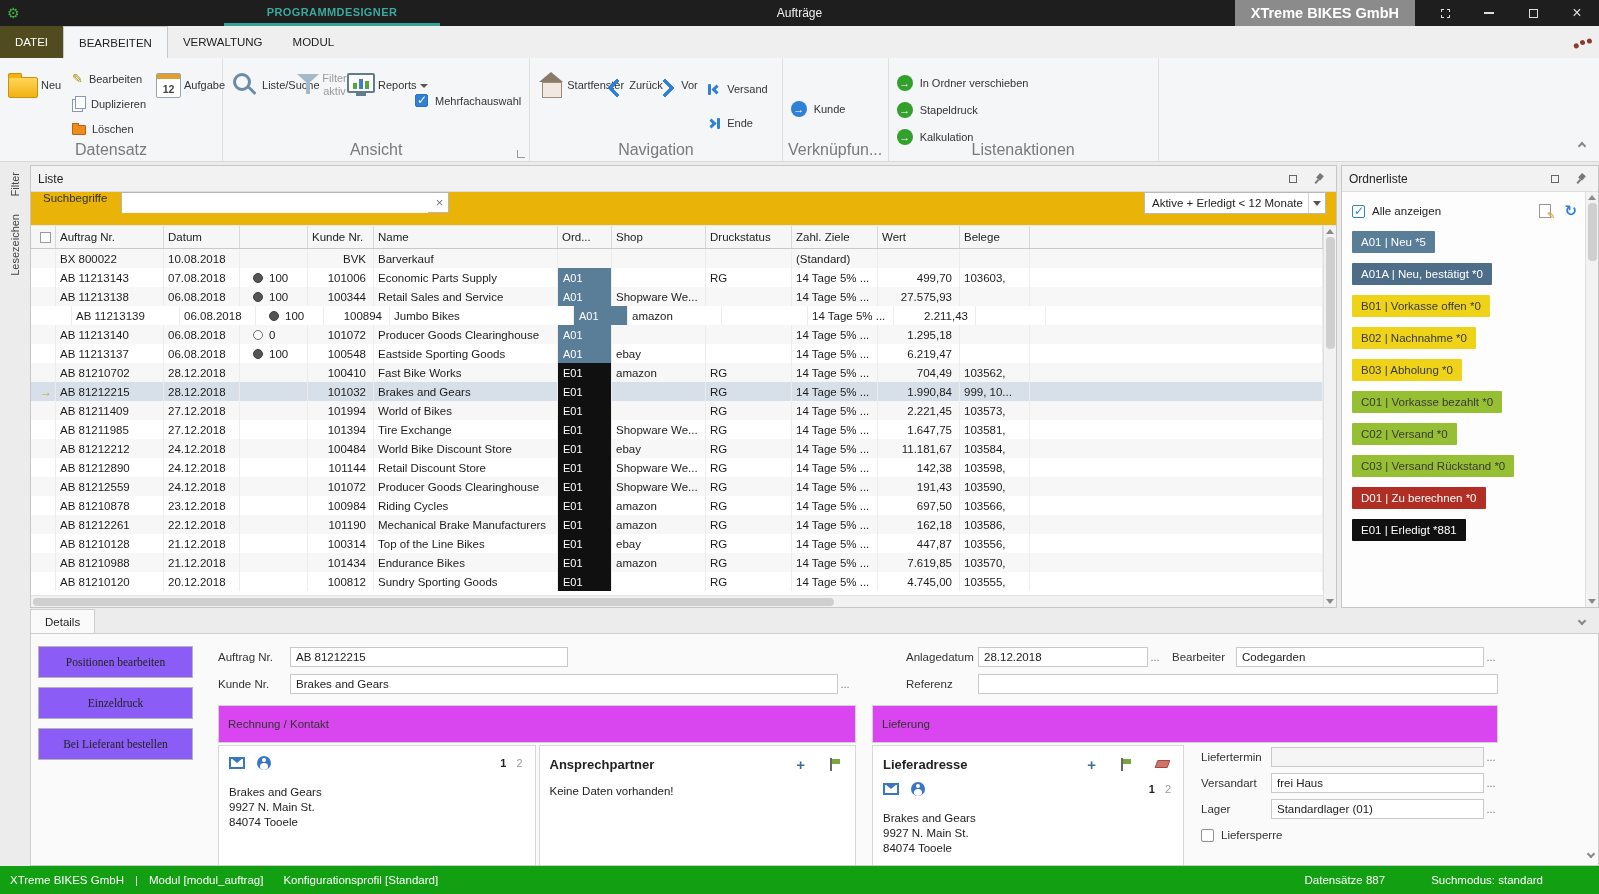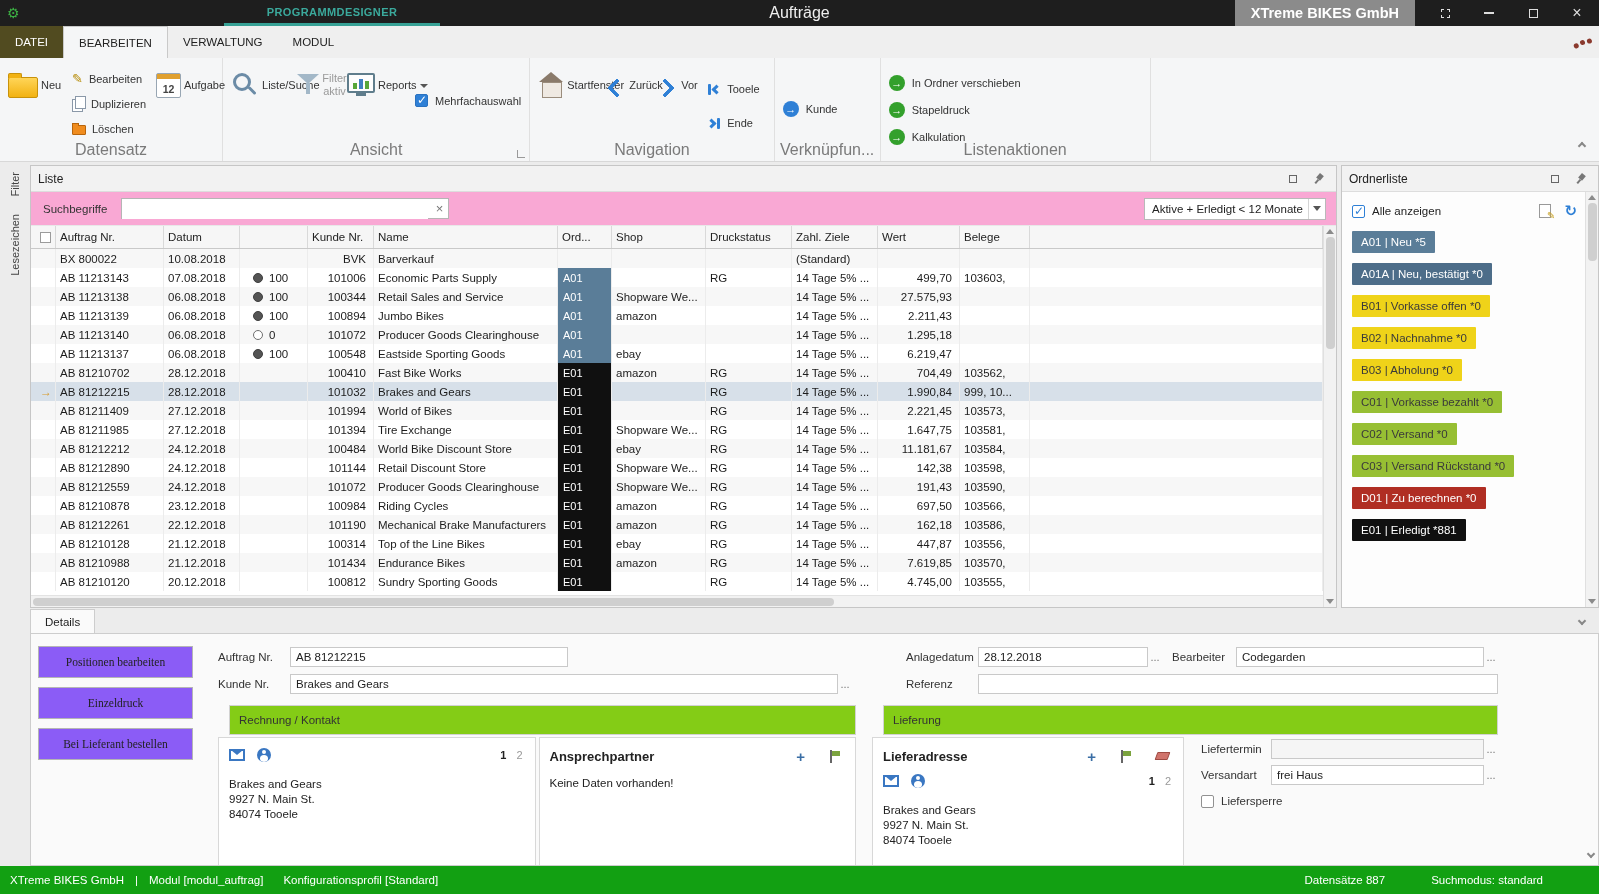--- a/index.html
+++ b/index.html
@@ -3,21 +3,21 @@
 <meta charset="utf-8">
 <style>
   * { box-sizing: border-box; margin: 0; padding: 0; }
   html,body { width:1599px; height:894px; overflow:hidden; }
   body { font-family:"Liberation Sans","DejaVu Sans",sans-serif; background:#ececec; color:#1c1c1c; }
 
   
   .titlebar { height:26px; background:#1e1e1e; position:relative; display:flex; align-items:center; color:#fff; }
   .gear-icon { margin-left:7px; color:#3cb043; font-size:14px; z-index:2; }
   .pd-tab { position:absolute; left:224px; width:216px; top:0; bottom:0; display:flex; align-items:center; justify-content:center; border-bottom:3px solid #37a195; color:#3ba99c; font-size:11px; font-weight:bold; letter-spacing:.4px; }
-  .tb-title { position:absolute; inset:0; display:flex; align-items:center; justify-content:center; font-size:16px; color:#efefef; pointer-events:none; }
+  .tb-title { position:absolute; inset:0; display:flex; align-items:center; justify-content:center; font-size:12px; color:#efefef; pointer-events:none; }
   .tb-right { margin-left:auto; display:flex; align-items:stretch; height:100%; z-index:2; }
   .brand { background:#8b8b8b; display:flex; align-items:center; padding:0 16px; font-size:14.5px; font-weight:bold; margin-right:8px; }
   .win-btn { width:44px; display:flex; align-items:center; justify-content:center; color:#ddd; font-size:14px; }
   .wi-expand { width:9px; height:9px; border:1px dashed #ddd; }
   .wi-min { width:10px; height:2px; background:#ddd; }
   .wi-max { width:9px; height:9px; border:1px solid #ddd; }
   .wi-close::before { content:"\00D7"; font-size:16px; }
 
   
   .tabrow { height:32px; display:flex; align-items:stretch; background:#efefef; }
@@ -91,21 +91,21 @@
   .main { display:flex; height:446px; background:#ececec; }
   .sidestrip { width:30px; display:flex; flex-direction:column; align-items:center; padding-top:10px; gap:18px; }
   .vlabel { writing-mode:vertical-rl; transform:rotate(180deg); font-size:11px; color:#444; }
   .liste-panel { flex:1; display:flex; flex-direction:column; background:#fff; border:1px solid #c6c6c6; margin-top:3px; }
   .panel-head { height:26px; background:#f2f2f2; border-bottom:1px solid #ddd; display:flex; align-items:center; padding:0 7px; font-size:12px; color:#222; }
   .ph-icons { margin-left:auto; display:flex; gap:15px; align-items:center; padding-right:5px; }
   .max-icon { width:8px; height:8px; border:1px solid #666; }
   .pin-icon { width:12px; height:13px; position:relative; transform:rotate(40deg); }
   .pin-icon::before { content:""; position:absolute; top:1px; left:4px; width:5px; height:6px; background:#777; }
   .pin-icon::after { content:""; position:absolute; top:7px; left:6px; width:2px; height:5px; background:#777; }
-  .search-row { height:34px; display:flex; align-items:center; padding:0 8px; background:#f9a8d4; border-bottom:1px solid #e8e8e8; }
+  .search-row { height:34px; display:flex; align-items:flex-start; padding:0 8px; background:#eab308; border-bottom:1px solid #e8e8e8; }
   .search-label { font-size:11.5px; color:#333; margin:0 14px 0 4px; }
   .search-box { position:relative; width:328px; height:21px; border:1px solid #b5b5b5; background:#fff; }
   .search-box input { border:none; outline:none; width:calc(100% - 20px); height:100%; padding:0 5px; font-size:11.5px; font-family:inherit; }
   .clear-x { position:absolute; right:5px; top:2px; color:#777; font-size:13px; line-height:1.2; }
   .clear-x::before { content:"\00D7"; }
   .combo { margin-left:auto; margin-right:2px; width:182px; display:flex; align-items:center; height:22px; border:1px solid #b9b9b9; background:#fff; padding:0 0 0 7px; font-size:11.5px; color:#222; }
   .combo-arrow { margin-left:auto; width:17px; height:100%; border-left:1px solid #d5d5d5; display:flex; align-items:center; justify-content:center; }
   .combo-arrow::before { content:""; width:0; height:0; border-left:4px solid transparent; border-right:4px solid transparent; border-top:5px solid #555; }
 
   .grid-wrap { flex:1; display:flex; overflow:hidden; }
@@ -162,21 +162,21 @@
   .w278 { width:278px; } .w170 { width:170px; } .w248 { width:248px; } .w548 { width:548px; } .w520 { width:520px; }
   .dots { width:14px; text-align:center; color:#777; font-size:11px; }
   .dots::before { content:"..."; }
   .cluster2 { margin-left:auto; display:flex; align-items:center; }
   .cluster2 label { width:72px; color:#333; }
   .gap10 { width:10px; } .lblw64 { width:64px !important; }
   .sections { margin-top:10px; display:flex; gap:16px; }
   .section { display:flex; flex-direction:column; }
   .sec-rechnung { flex:0 0 638px; }
   .sec-lieferung { flex:1; }
-  .sec-head { height:30px; background:#84cc16; border:1px solid #d2d2d2; display:flex; align-items:center; padding:0 9px; font-size:11.5px; color:#333;margin-left:11px; }
+  .sec-head { height:38px; background:#d946ef; border:1px solid #d2d2d2; display:flex; align-items:center; padding:0 9px; font-size:11.5px; color:#333; }
   .sec-body { display:flex; gap:3px; margin-top:2px; height:132px; }
   .card { background:#fff; border:1px solid #d8d8d8; flex:1; padding:5px 10px; overflow:hidden; }
   .card.fixed { flex:0 0 312px; }
   .card-head { display:flex; align-items:center; height:26px; }
   .card-title { font-size:13px; font-weight:bold; color:#222; }
   .card-icons-right { margin-left:auto; display:flex; align-items:center; gap:24px; padding-right:4px; }
   .plus-icon { color:#3a6ea5; font-size:15px; font-weight:bold; line-height:1; }
   .plus-icon::before { content:"+"; }
   .flag-icon { position:relative; width:12px; height:13px; }
   .flag-icon::before { content:""; position:absolute; left:1px; top:0; width:2px; height:13px; background:#666; }
@@ -323,21 +323,21 @@
           <span class="chev right"></span>
         </span>
       <span class="bb-label">Vor</span>
     </div>
     <div class="skipcol">
       <div class="skiprow">
         <span class="skip start">
             <span class="sbar"></span>
             <span class="schev"></span>
           </span>
-        <span>Tooele</span>
+        <span>Versand</span>
       </div>
       <div class="skiprow">
         <span class="skip end">
             <span class="schev"></span>
             <span class="sbar"></span>
           </span>
         <span>Ende</span>
       </div>
     </div>
     <div class="rg-label">Navigation</div>
@@ -462,21 +462,21 @@
               <div class="tcell num">100344</div>
               <div class="tcell">Retail Sales and Service</div>
               <div class="tcell ord" style="background: rgb(90, 125, 152);">A01</div>
               <div class="tcell">Shopware We...</div>
               <div class="tcell"></div>
               <div class="tcell">14 Tage 5% ...</div>
               <div class="tcell num">27.575,93</div>
               <div class="tcell"></div>
               <div class="tcell"></div>
             </div>
-            <div class="trow" style="grid-template-columns: 25px 108px 76px 68px 66px 184px 54px 94px 86px 86px 82px 70px 1fr;">
+            <div class="trow" style="grid-template-columns: 25px 108px 76px 68px 66px 184px 54px 94px 86px 86px 82px 70px 1fr; margin-left: 16px;">
               <div class="tcell"></div>
               <div class="tcell">AB 11213139</div>
               <div class="tcell">06.08.2018</div>
               <div class="tcell">
                 <span class="pdot filled"></span>
                 <span>100</span>
               </div>
               <div class="tcell num">100894</div>
               <div class="tcell">Jumbo Bikes</div>
               <div class="tcell ord" style="background: rgb(90, 125, 152);">A01</div>
@@ -858,20 +858,25 @@
                 <label>Liefertermin</label>
                 <input class="fin dim" readonly="" style="">
                 <span class="dots"></span>
               </div>
               <div class="lrow">
                 <label>Versandart</label>
                 <input class="fin" readonly="" value="frei Haus" style="">
                 <span class="dots"></span>
               </div>
               <div class="lrow">
+                <label>Lager</label>
+                <input class="fin" readonly="" value="Standardlager (01)" style="">
+                <span class="dots"></span>
+              </div>
+              <div class="lrow">
                 <span class="cb"></span>
                 <label class="after-cb">Liefersperre</label>
               </div>
             </div>
           </div>
         </div>
       </div>
     </div>
     <span class="det-scroll-down"><span class="chev-s down"></span></span>
   </div>

